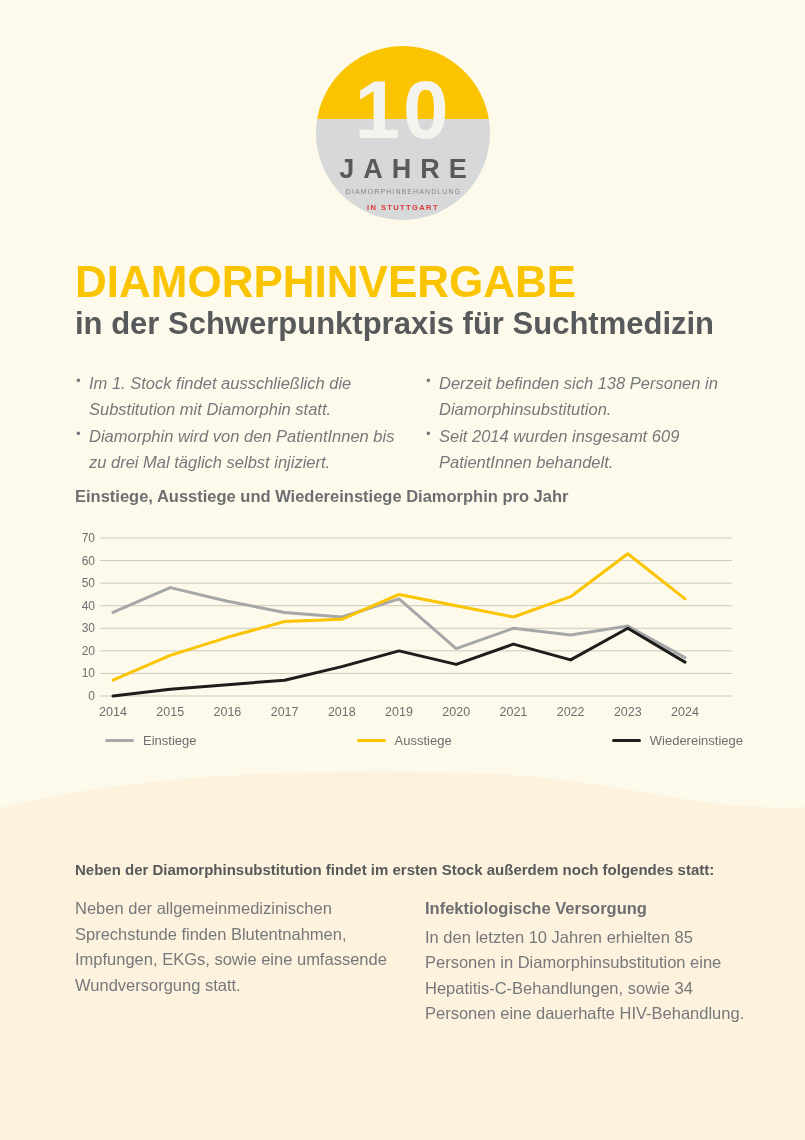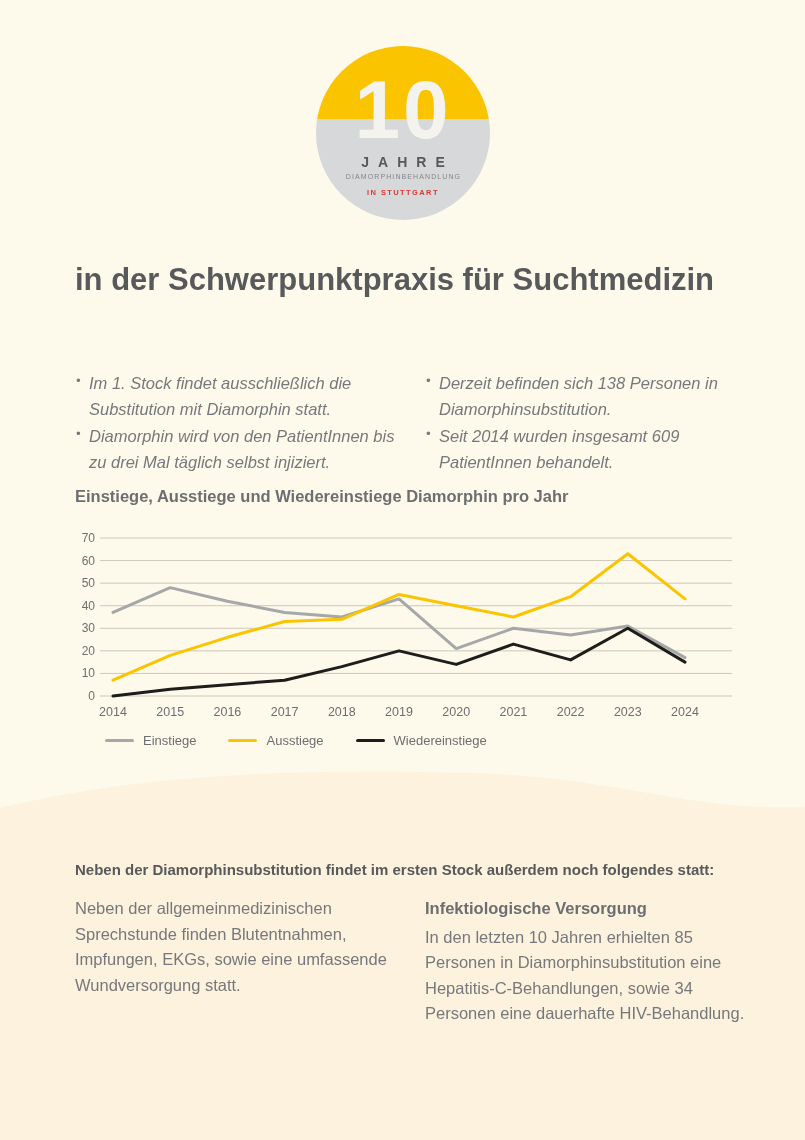--- a/index.html
+++ b/index.html
@@ -16,42 +16,42 @@
   .wave{position:absolute;left:0;top:760px;width:805px;height:380px;}
 
   
   .logo{
     position:absolute;left:316px;top:46px;width:174px;height:174px;border-radius:50%;
     background:linear-gradient(to bottom,var(--yellow) 0 42%,var(--logo-gray) 42% 100%);
     text-align:center;overflow:hidden;
   }
   .logo-number{margin-top:32px;font-size:82px;line-height:0.78;font-weight:bold;
     color:var(--logo-number);letter-spacing:3px;}
-  .logo-jahre{margin-top:12px;font-size:14px;font-weight:bold;color:var(--heading-gray);
+  .logo-jahre{margin-top:12px;font-size:27px;font-weight:bold;color:var(--heading-gray);
     letter-spacing:9px;padding-left:9px;}
   .logo-sub{margin-top:3px;font-size:7px;color:#85868A;letter-spacing:1.1px;padding-left:1px;}
   .logo-city{margin-top:8px;font-size:7.5px;font-weight:bold;color:var(--red);letter-spacing:1.4px;}
 
   
   .header{position:absolute;left:75px;top:260px;width:680px;}
   .title{margin:0;font-size:44px;line-height:1.0;font-weight:bold;color:var(--yellow);}
   .subtitle{margin:4px 0 0;font-size:31px;line-height:1.05;font-weight:bold;color:var(--heading-gray);}
 
   
   .bullets{position:absolute;top:371px;font-size:16.5px;line-height:1.55;color:var(--body-text);font-style:italic;}
   .bullets.left{left:75px;width:336px;}
   .bullets.right{left:425px;width:330px;}
   .bullet{position:relative;padding-left:14px;margin-bottom:2px;}
   .bullet::before{content:"•";position:absolute;left:1px;top:0;font-size:13px;color:var(--body-text);}
 
   
   .chart-title{position:absolute;left:75px;top:487px;font-size:16.5px;font-weight:bold;color:var(--chart-label);}
   .chart{position:absolute;left:75px;top:528px;width:668px;}
   .chart svg{display:block;}
-  .legend{display:flex;align-items:center;margin:9px 0 11px 30px;gap:32px;}
+  .legend{display:flex;align-items:center;margin:9px 0 11px 30px;gap:32px;justify-content:space-between;}
   .legend-item{display:flex;align-items:center;gap:9px;}
   .legend-swatch{width:29px;height:3px;border-radius:1.5px;}
   .legend-label{font-size:13px;color:var(--chart-label);}
 
   
   .lower-heading{position:absolute;left:75px;top:861px;width:680px;font-size:15px;
     font-weight:bold;color:var(--heading-gray);}
   .lower-col{position:absolute;top:896px;font-size:16.5px;line-height:1.55;color:var(--body-text);}
   .lower-col.left{left:75px;width:338px;}
   .lower-col.right{left:425px;width:336px;}
@@ -67,20 +67,21 @@
   </svg>
 
   <div class="logo">
     <div class="logo-number">10</div>
     <div class="logo-jahre">JAHRE</div>
     <div class="logo-sub">DIAMORPHINBEHANDLUNG</div>
     <div class="logo-city">IN STUTTGART</div>
   </div>
 
   <div class="header">
+    <h1 class="title">DIAMORPHINVERGABE</h1>
     <h2 class="subtitle">in der Schwerpunktpraxis für Suchtmedizin</h2>
   </div>
 
   <div class="bullets left">
     <div class="bullet">
       <span>Im 1. Stock findet ausschließlich die Substitution mit Diamorphin statt.</span>
     </div>
     <div class="bullet">
       <span>Diamorphin wird von den PatientInnen bis zu drei Mal täglich selbst injiziert.</span>
     </div>

